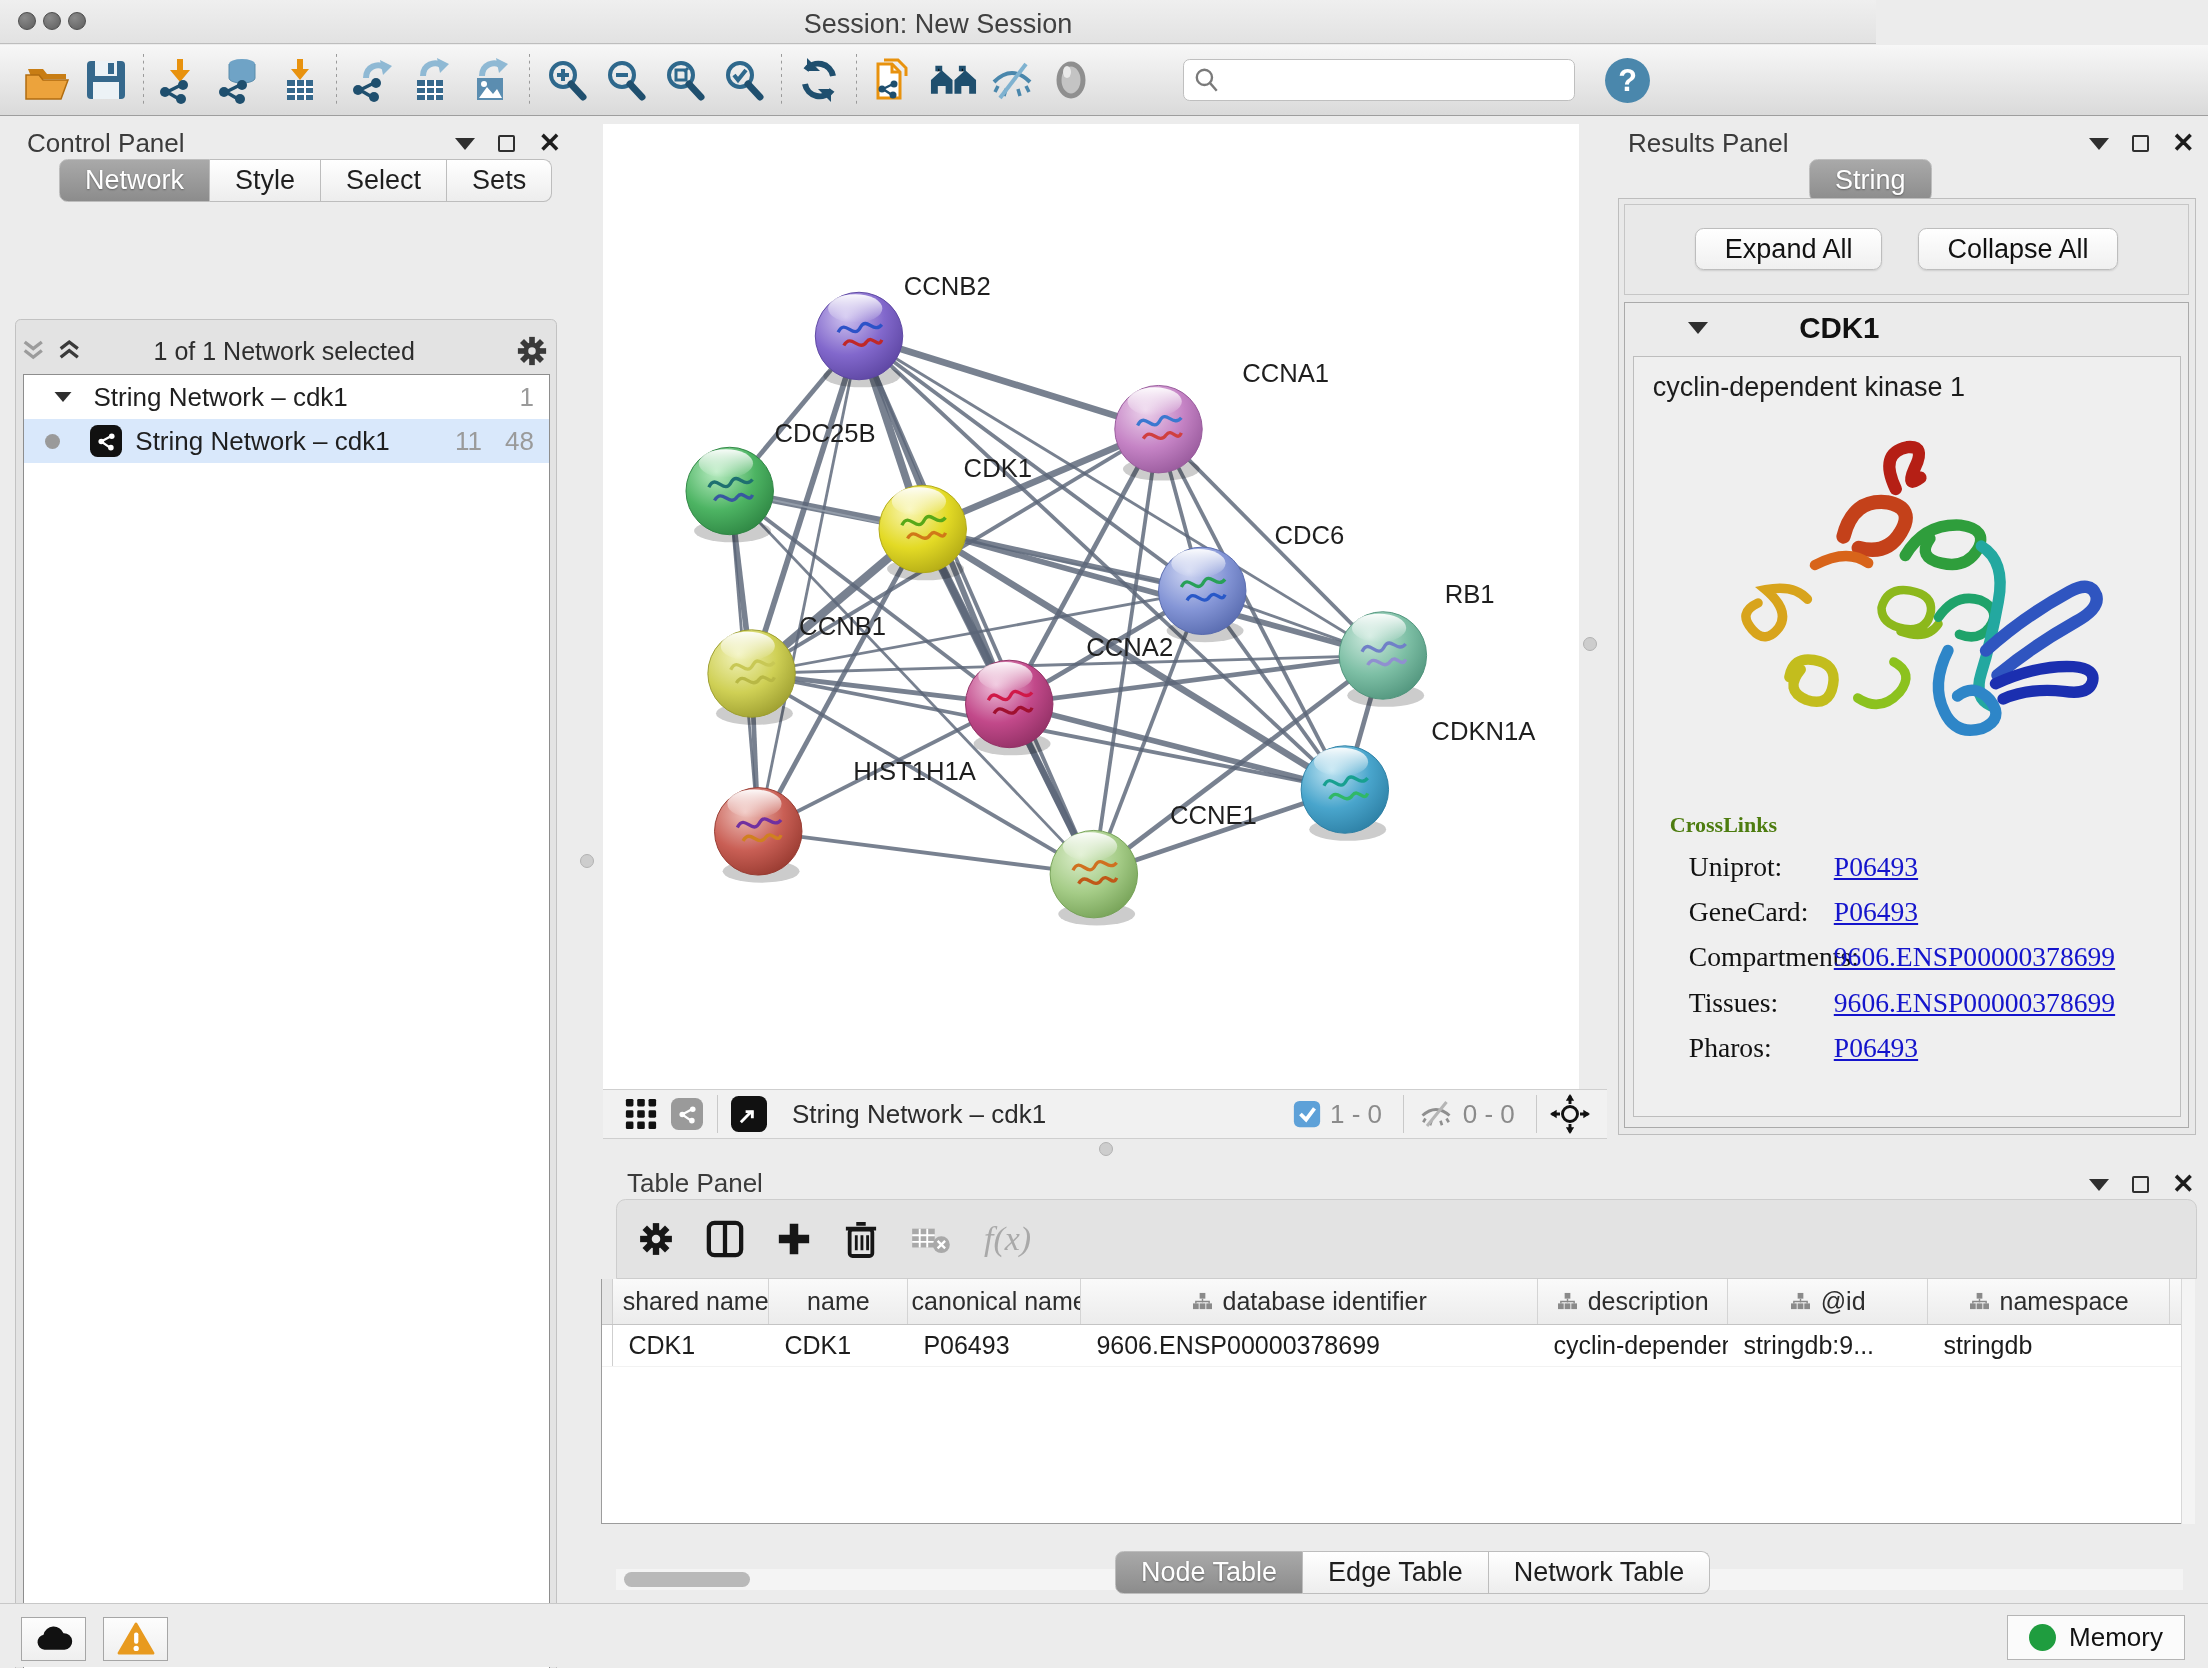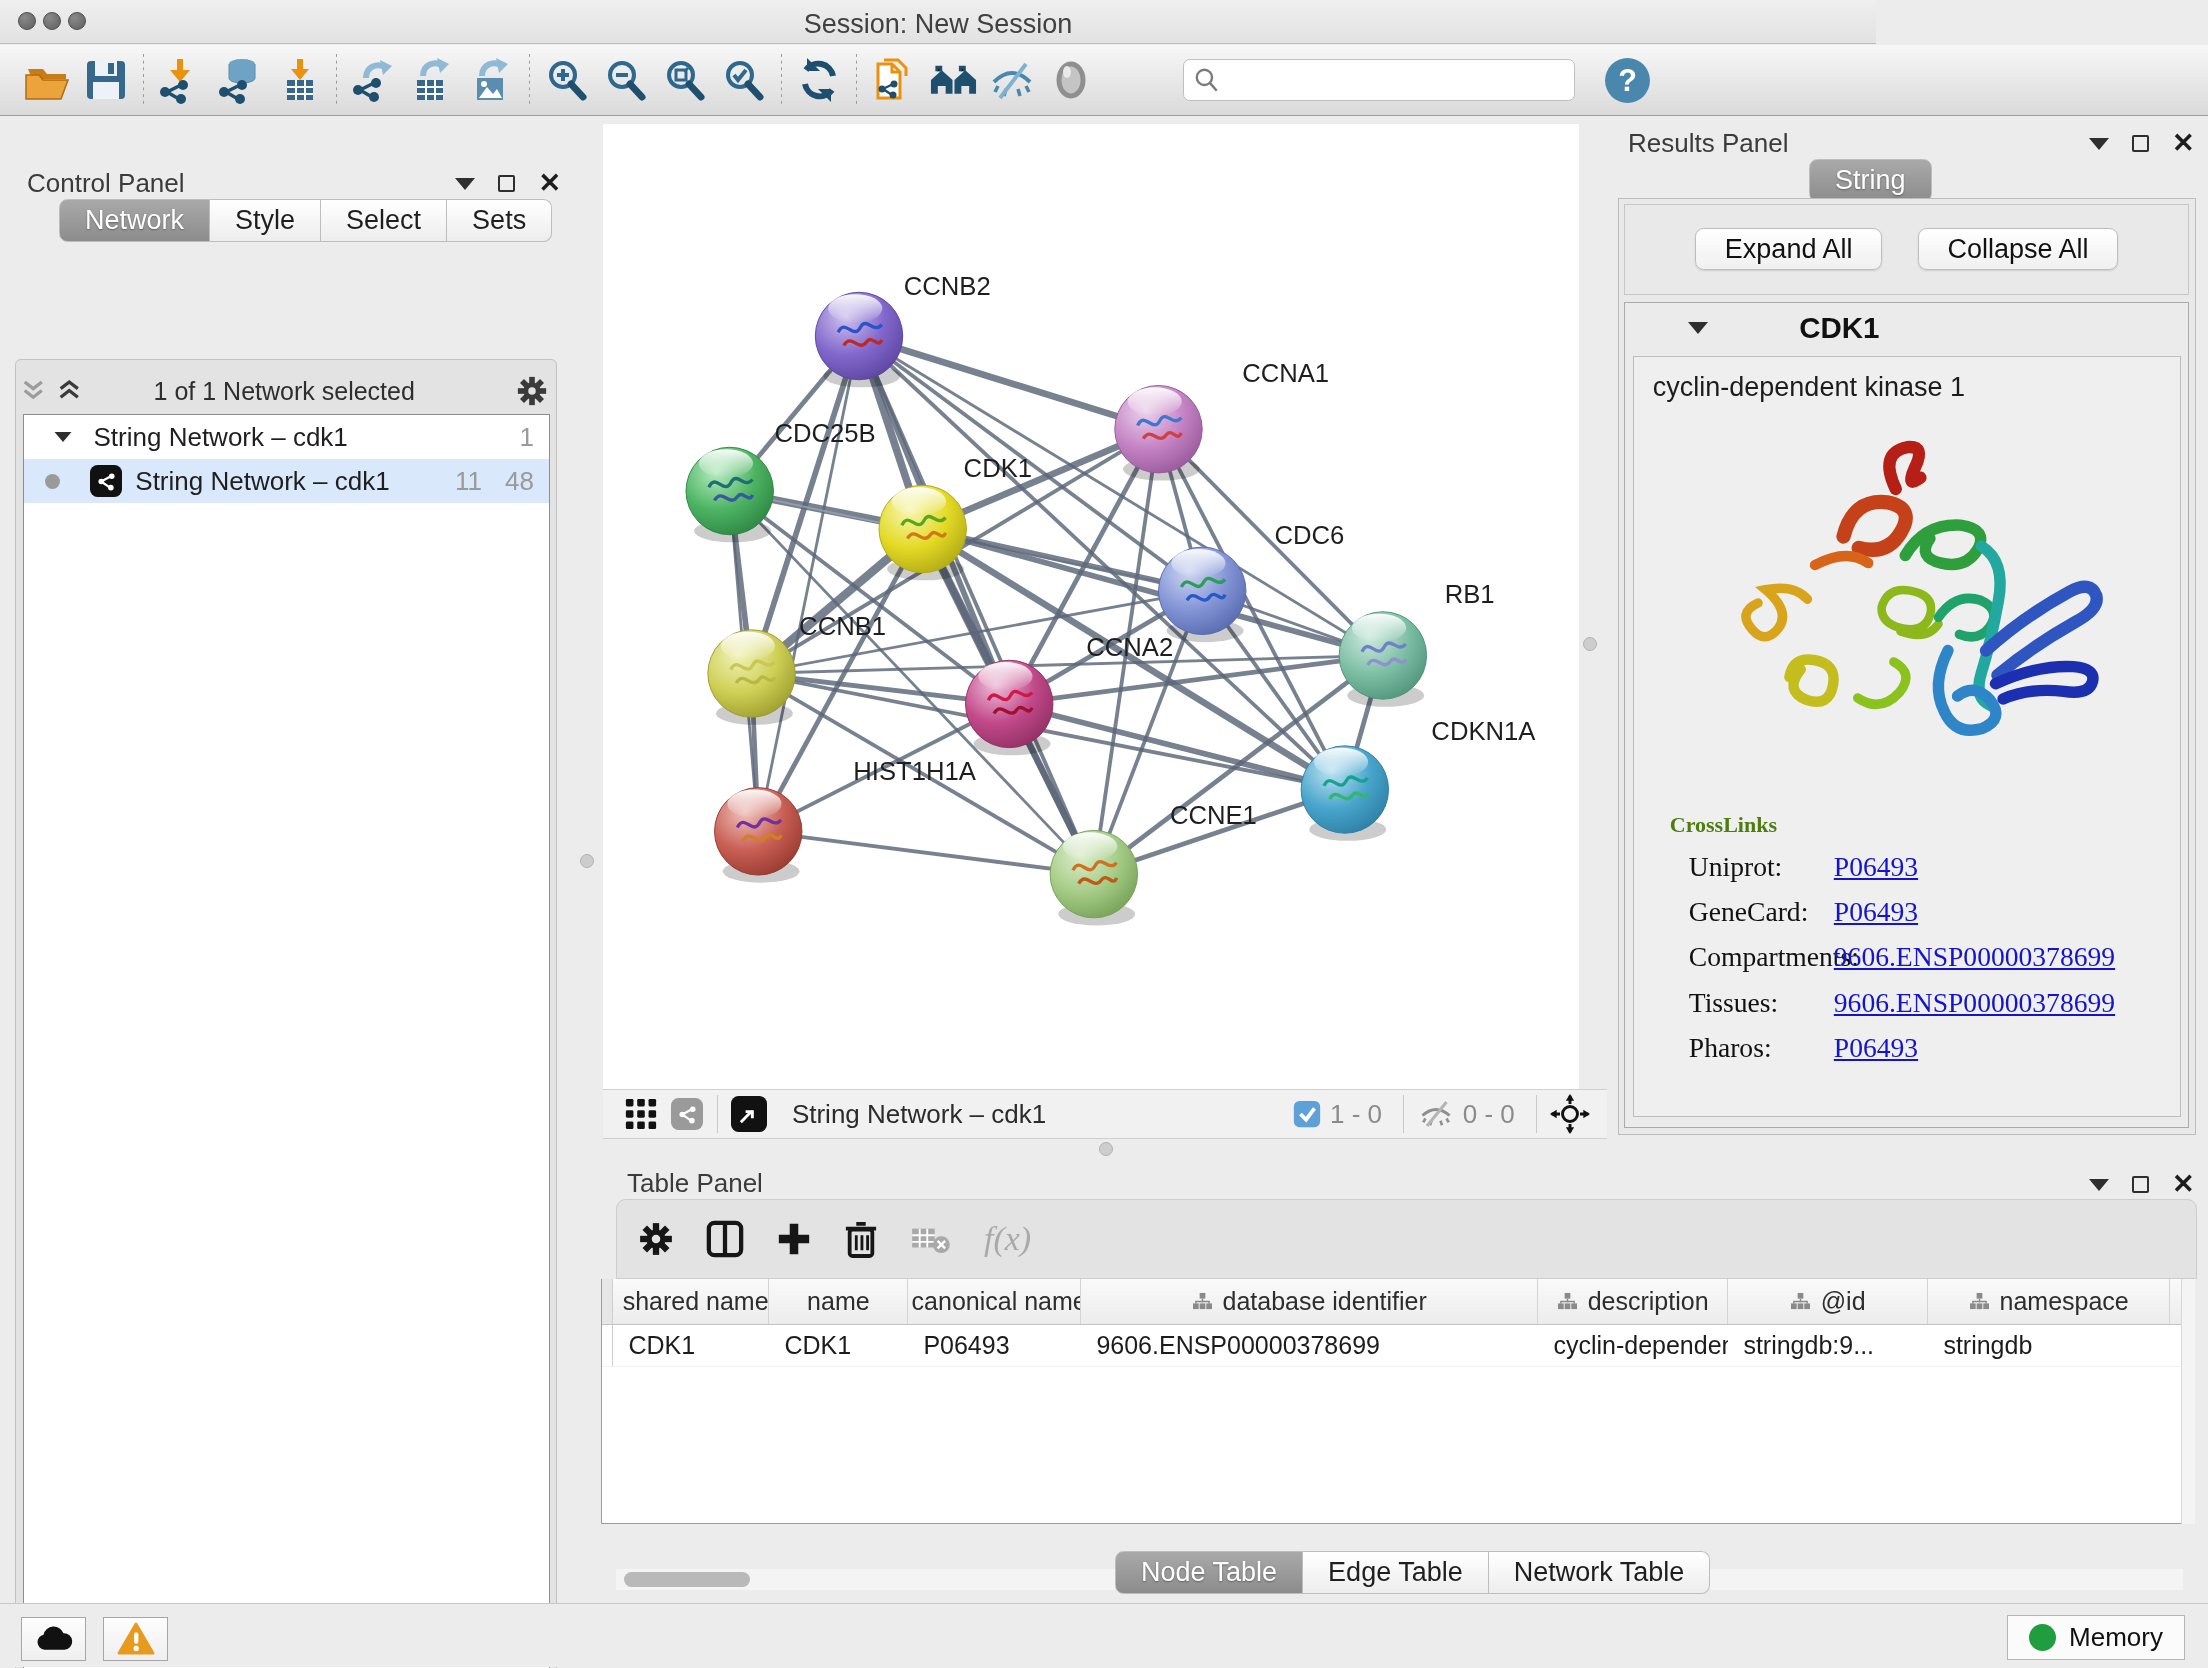--- a/index.html
+++ b/index.html
@@ -45,21 +45,21 @@
   .tab { height:43px; padding:0 25px; display:flex; align-items:center; justify-content:center;
     font-size:27px; background:linear-gradient(#ffffff,#ededed); border:1px solid #bdbdbd;
     border-left-width:0; color:#1e1e1e; }
   .tab:first-child { border-left-width:1px; border-radius:8.6px 0 0 8.6px; }
   .tab:last-child { border-radius:0 8.6px 8.6px 0; }
   .tab.sel { background:linear-gradient(#a9a9a9,#8c8c8c); color:#fff;
     text-shadow:0 1px 1.9px rgba(0,0,0,.35); }
   .tab.single { border-radius:8.6px; border-left-width:1px; }
 
   
-  .control-panel { left:0; top:117px; width:582px; height:1484px;margin-top:40px; }
+  .control-panel { left:0; top:117px; width:582px; height:1484px; }
   .cp-box { position:absolute; left:15px; top:202px; width:542px; height:1381px;
     background:#e3e3e3; border:1px solid #c2c2c2; border-radius:5.7px; }
   .cp-header { position:absolute; left:19px; top:215px; width:535px; height:38px;
     display:flex; align-items:center; }
   .cp-header .lbl { font-size:25px; color:#2e2e2e; margin-left:70px; }
   .tree { position:absolute; left:23px; top:257px; width:527px; height:1320px;
     background:#fff; border:1px solid #8d8d8d; }
   .tree-row { height:44px; display:flex; align-items:center; font-size:26px; color:#1f1f1f; position:relative; }
   .tree-row.sel { background:#d9e8fb; }
   .tree-num { position:absolute; font-size:26px; color:#9a9a9a; }

